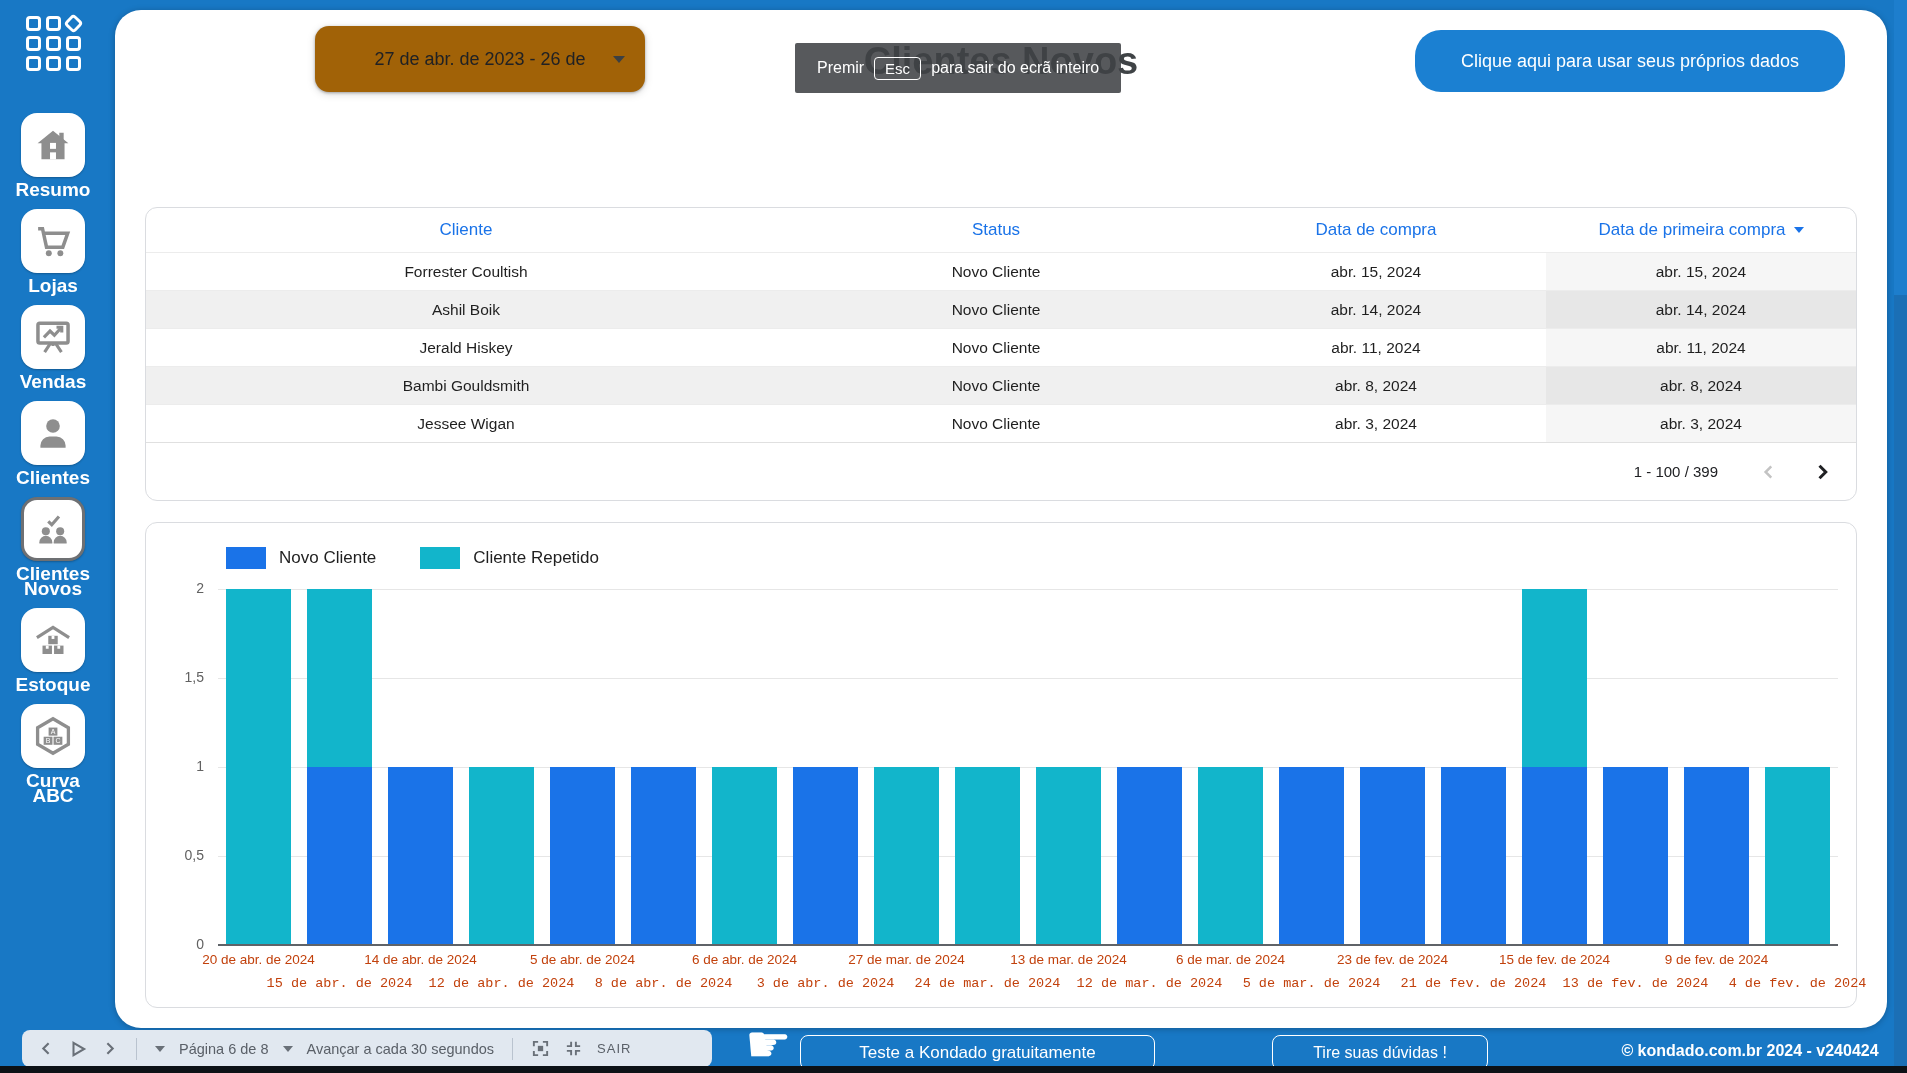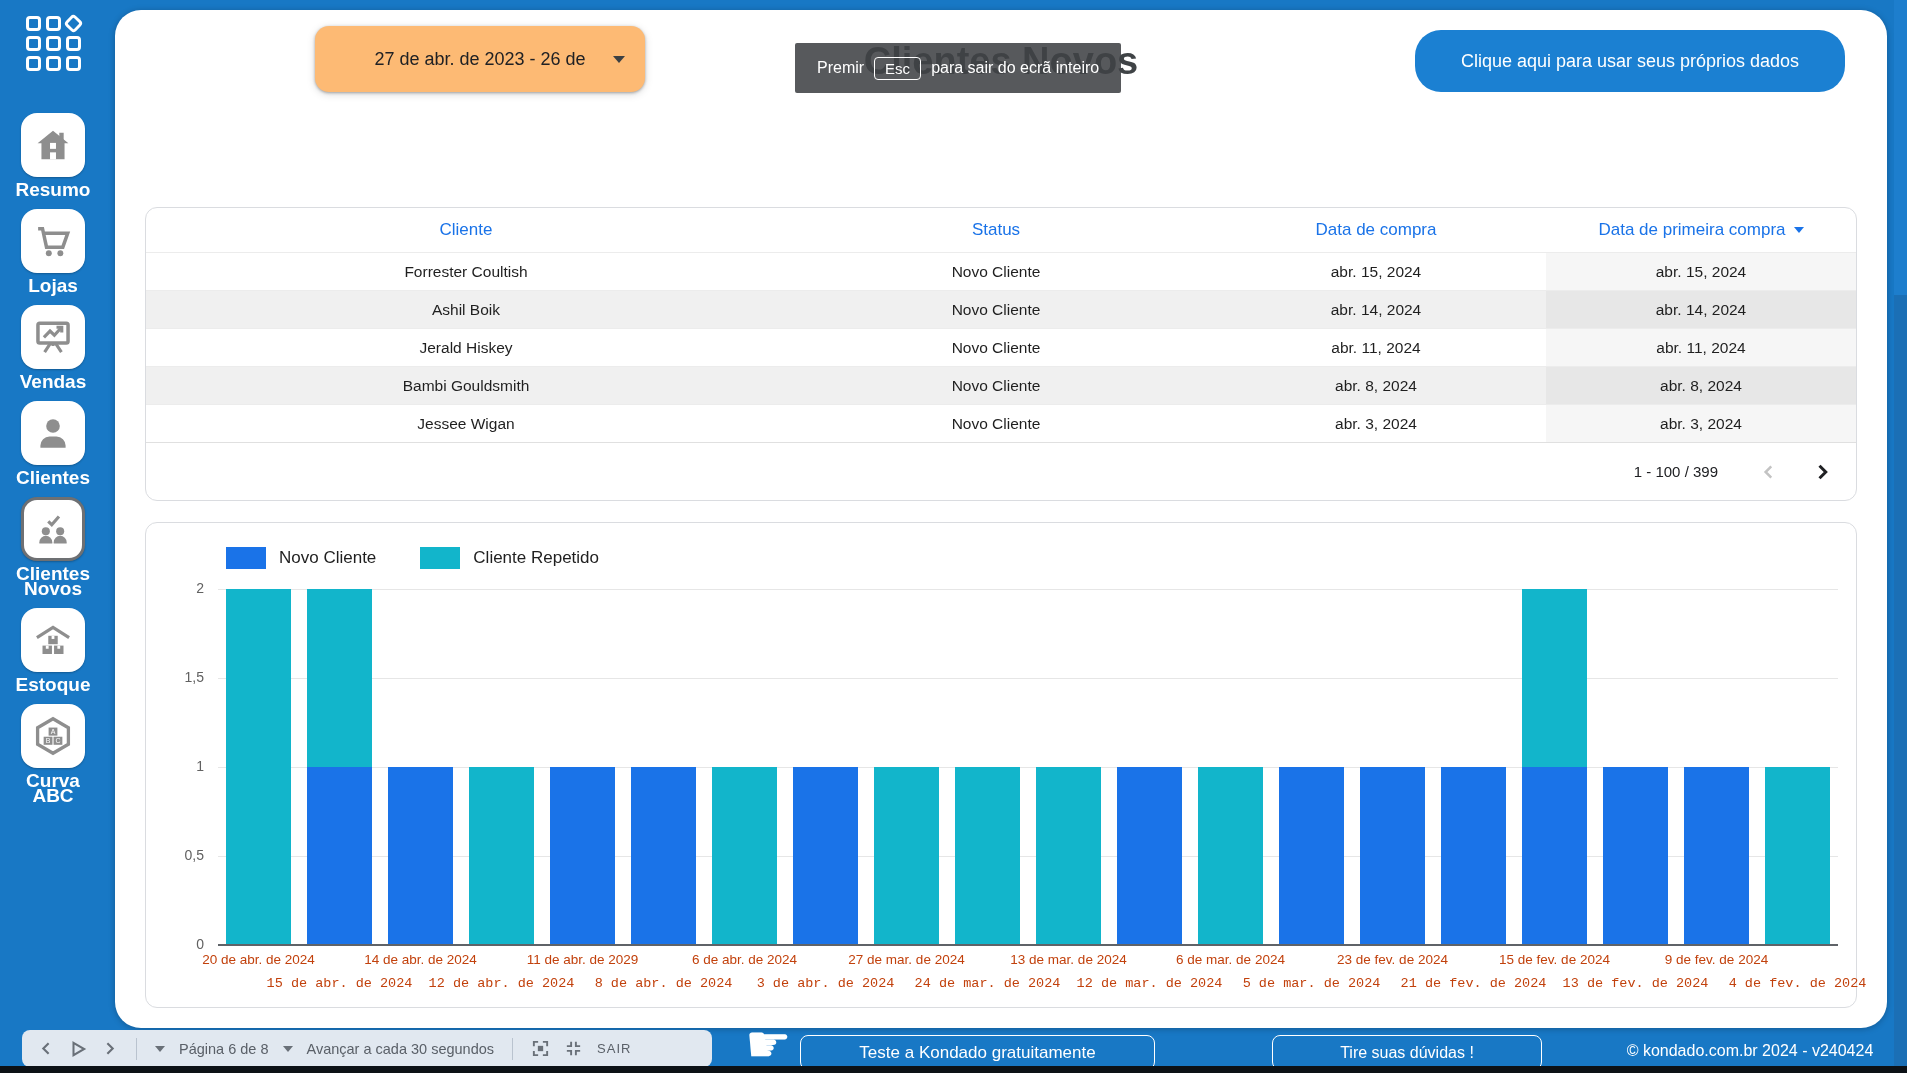--- a/index.html
+++ b/index.html
@@ -14,21 +14,21 @@
   .logo i.diamond { transform:rotate(43deg) scale(.95); }
   nav { margin-top:42px; display:flex; flex-direction:column; gap:12px; }
   .nav-item { display:flex; flex-direction:column; align-items:center; width:92px; cursor:pointer; }
   .tile { width:64px; height:64px; background:#fff; border-radius:16px; display:flex; align-items:center; justify-content:center; box-shadow:0 1px 2px rgba(0,0,0,.25); }
   .nav-item.selected .tile { border:3px solid #6E7073; }
   .nav-label { margin-top:5px; color:#fff; font-size:19px; font-weight:700; text-align:center; line-height:15px; max-width:86px; }
 
   
   .card { position:absolute; left:115px; top:10px; width:1772px; height:1018px; background:#fff; border-radius:26px; box-shadow:0 1px 6px rgba(0,0,0,.25); }
 
-  .date-pill { position:absolute; left:200px; top:16px; width:330px; height:66px; background:#fdba74; border-radius:14px;
+  .date-pill { position:absolute; left:200px; top:16px; width:330px; height:66px; background:#a16207; border-radius:14px;
     box-shadow:0 1px 3px rgba(0,0,0,.3), 0 2px 8px rgba(0,0,0,.15); display:flex; align-items:center; justify-content:center; cursor:pointer; }
   .date-pill .txt { font-size:18px; color:#202124; white-space:nowrap; }
   .date-caret { position:absolute; right:20px; top:30px; width:0; height:0; border-left:6px solid transparent; border-right:6px solid transparent; border-top:7px solid #3C4043; }
 
   .page-title { position:absolute; left:0; right:0; top:30px; text-align:center; font-size:38px; font-weight:700; color:#3F4346; z-index:1; }
 
   .toast { position:absolute; left:680px; top:33px; height:50px; background:rgba(64,66,69,.88); color:#fff; font-size:16px;
     display:flex; align-items:center; padding:4px 22px; z-index:5; border-radius:2px; white-space:nowrap; }
   .keycap { border:1.5px solid #fff; border-radius:4px; padding:2px 10px; margin:0 10px; font-size:15px; }
 
@@ -76,22 +76,22 @@
   .tb-div { width:1px; height:22px; background:#B9C3CF; margin:0 4px; }
   .tb-caret { width:0; height:0; border-left:5px solid transparent; border-right:5px solid transparent; border-top:6px solid #697078; cursor:pointer; }
   .tb-text { font-size:14.5px; white-space:nowrap; }
   .sair { font-size:13px; letter-spacing:1px; cursor:pointer; }
 
   
   .hand { position:absolute; left:745px; top:1018px; font-size:52px; color:#fff; line-height:52px; }
   .ghost-btn { position:absolute; top:1035px; height:35px; background:transparent; border:1.5px solid #fff; border-radius:8px;
     color:#fff; font-size:17px; font-family:"Liberation Sans",sans-serif; cursor:pointer; }
   .ghost-btn.teste { left:800px; width:355px; }
-  .ghost-btn.tire { left:1272px; width:270px; font-size:16px; }
-  .copyright { position:absolute; left:1600px; top:1042px; width:300px; text-align:center; color:#fff; font-size:16px; font-weight:400; white-space:nowrap; }
+  .ghost-btn.tire { left:1272px; width:216px; font-size:16px; }
+  .copyright { position:absolute; left:1600px; top:1042px; width:300px; text-align:center; color:#fff; font-size:16px; font-weight:700; white-space:nowrap; }
 
   .scrollbar { position:absolute; right:0; top:0; width:13px; height:1066px; background:#1B6FB5; }
   .scroll-thumb { position:absolute; left:0; top:0; width:13px; height:295px; background:#1D7ECD; }
   .bottom-edge { position:absolute; left:0; bottom:0; width:100%; height:7px; background:#0C1116; }
 </style>
 </head>
 <body>
 
 <div class="screen">
 
@@ -310,21 +310,21 @@
             <div class="slot">
               <div class="seg" style="height: 178px; background: rgb(26, 115, 232);"></div>
               <div class="xlabel r1">14 de abr. de 2024</div>
             </div>
             <div class="slot">
               <div class="seg" style="height: 178px; background: rgb(18, 181, 203);"></div>
               <div class="xlabel r2">12 de abr. de 2024</div>
             </div>
             <div class="slot">
               <div class="seg" style="height: 178px; background: rgb(26, 115, 232);"></div>
-              <div class="xlabel r1">11 de abr. de 2029</div>
+              <div class="xlabel r1">5 de abr. de 2024</div>
             </div>
             <div class="slot">
               <div class="seg" style="height: 178px; background: rgb(26, 115, 232);"></div>
               <div class="xlabel r2">8 de abr. de 2024</div>
             </div>
             <div class="slot">
               <div class="seg" style="height: 178px; background: rgb(18, 181, 203);"></div>
               <div class="xlabel r1">6 de abr. de 2024</div>
             </div>
             <div class="slot">

